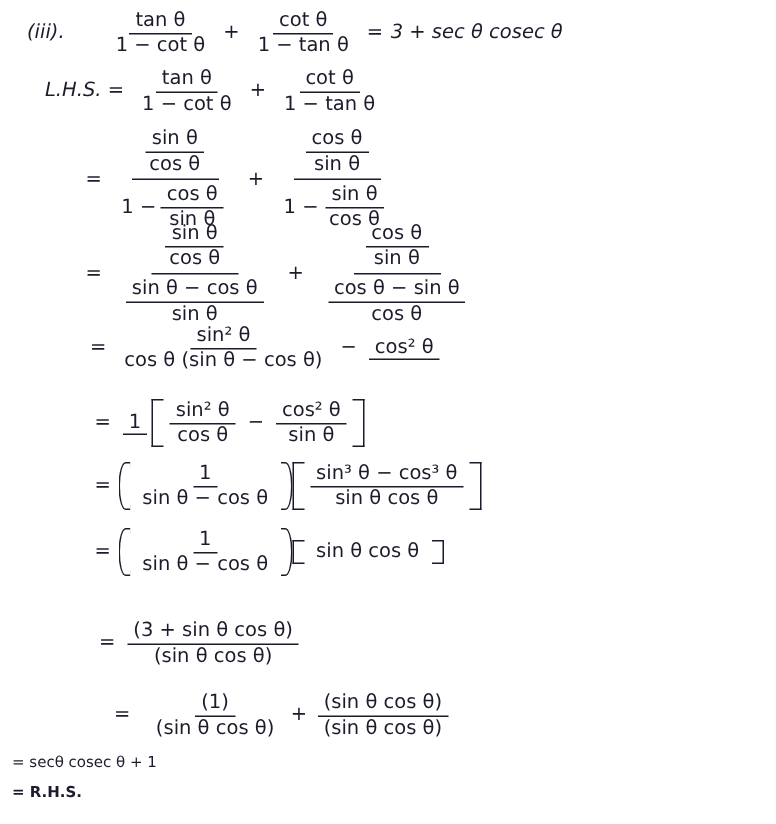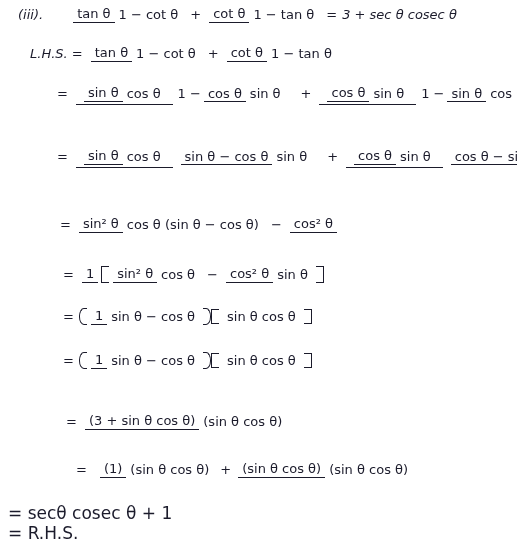--- a/index.html
+++ b/index.html
@@ -26,21 +26,21 @@
     line-height: 1.05;
   }
   .lbl { white-space: nowrap; font-style: italic; }
   .eq  { margin: 0 5px 0 0; }
   .op  { margin: 0 5px; }
   .opt { margin: 0 4px; }
 
   
   .frac {
     display: inline-flex;
-    flex-direction: row;
+    flex-direction: column;
     align-items: center;
     vertical-align: middle;
     margin: 0 3px;
     justify-content: flex-end;
   }
   .frac > .num,
   .frac > .den {
     padding: 1px 4px;
     white-space: nowrap;
     text-align: center;
@@ -80,21 +80,21 @@
     border-radius: 60% 0 0 60% / 50% 0 0 50%;
   }
   .paren::after {
     right: 0;
     border-left: none;
     border-radius: 0 60% 60% 0 / 0 50% 50% 0;
   }
   .brack::before { left: 0;  border-right: none; }
   .brack::after  { right: 0; border-left: none; }
 
-  .concl { position: absolute; font-size: 17px; white-space: nowrap; }
+  .concl { position: absolute; font-size: 10px; white-space: nowrap; }
 </style>
 </head>
 <body>
 
 <div class="line" style="left:18px; top:6px;">
   <span class="lbl">(iii).</span>
 
   <span class="frac" style="margin-left:30px;">
     <span class="num">tan θ</span>
     <span class="den">1 − cot θ</span>
@@ -245,20 +245,21 @@
 
   <span class="paren">
     <span class="frac">
       <span class="num">1</span>
       <span class="den">sin θ − cos θ</span>
     </span>
   </span>
 
   <span class="brack">
     <span class="frac">
+      <span class="num">sin³ θ − cos³ θ</span>
       <span class="den">sin θ cos θ</span>
     </span>
   </span>
 </div>
 
 <div class="line" style="left:63px; top:352px;">
   <span class="lbl eq">=</span>
 
   <span class="paren">
     <span class="frac">
@@ -293,13 +294,13 @@
 
   <span class="opt">+</span>
 
   <span class="frac">
     <span class="num">(sin θ cos θ)</span>
     <span class="den">(sin θ cos θ)</span>
   </span>
 </div>
 
 <div class="concl" style="left:8px; top:503px;">= secθ cosec θ + 1</div>
-<div class="concl" style="left:8px; top:523px;">= R.H.S.</div>
+<div class="concl" style="left:8px; top:523px;font-weight:bold;">= R.H.S.</div>
 
 </body></html>

